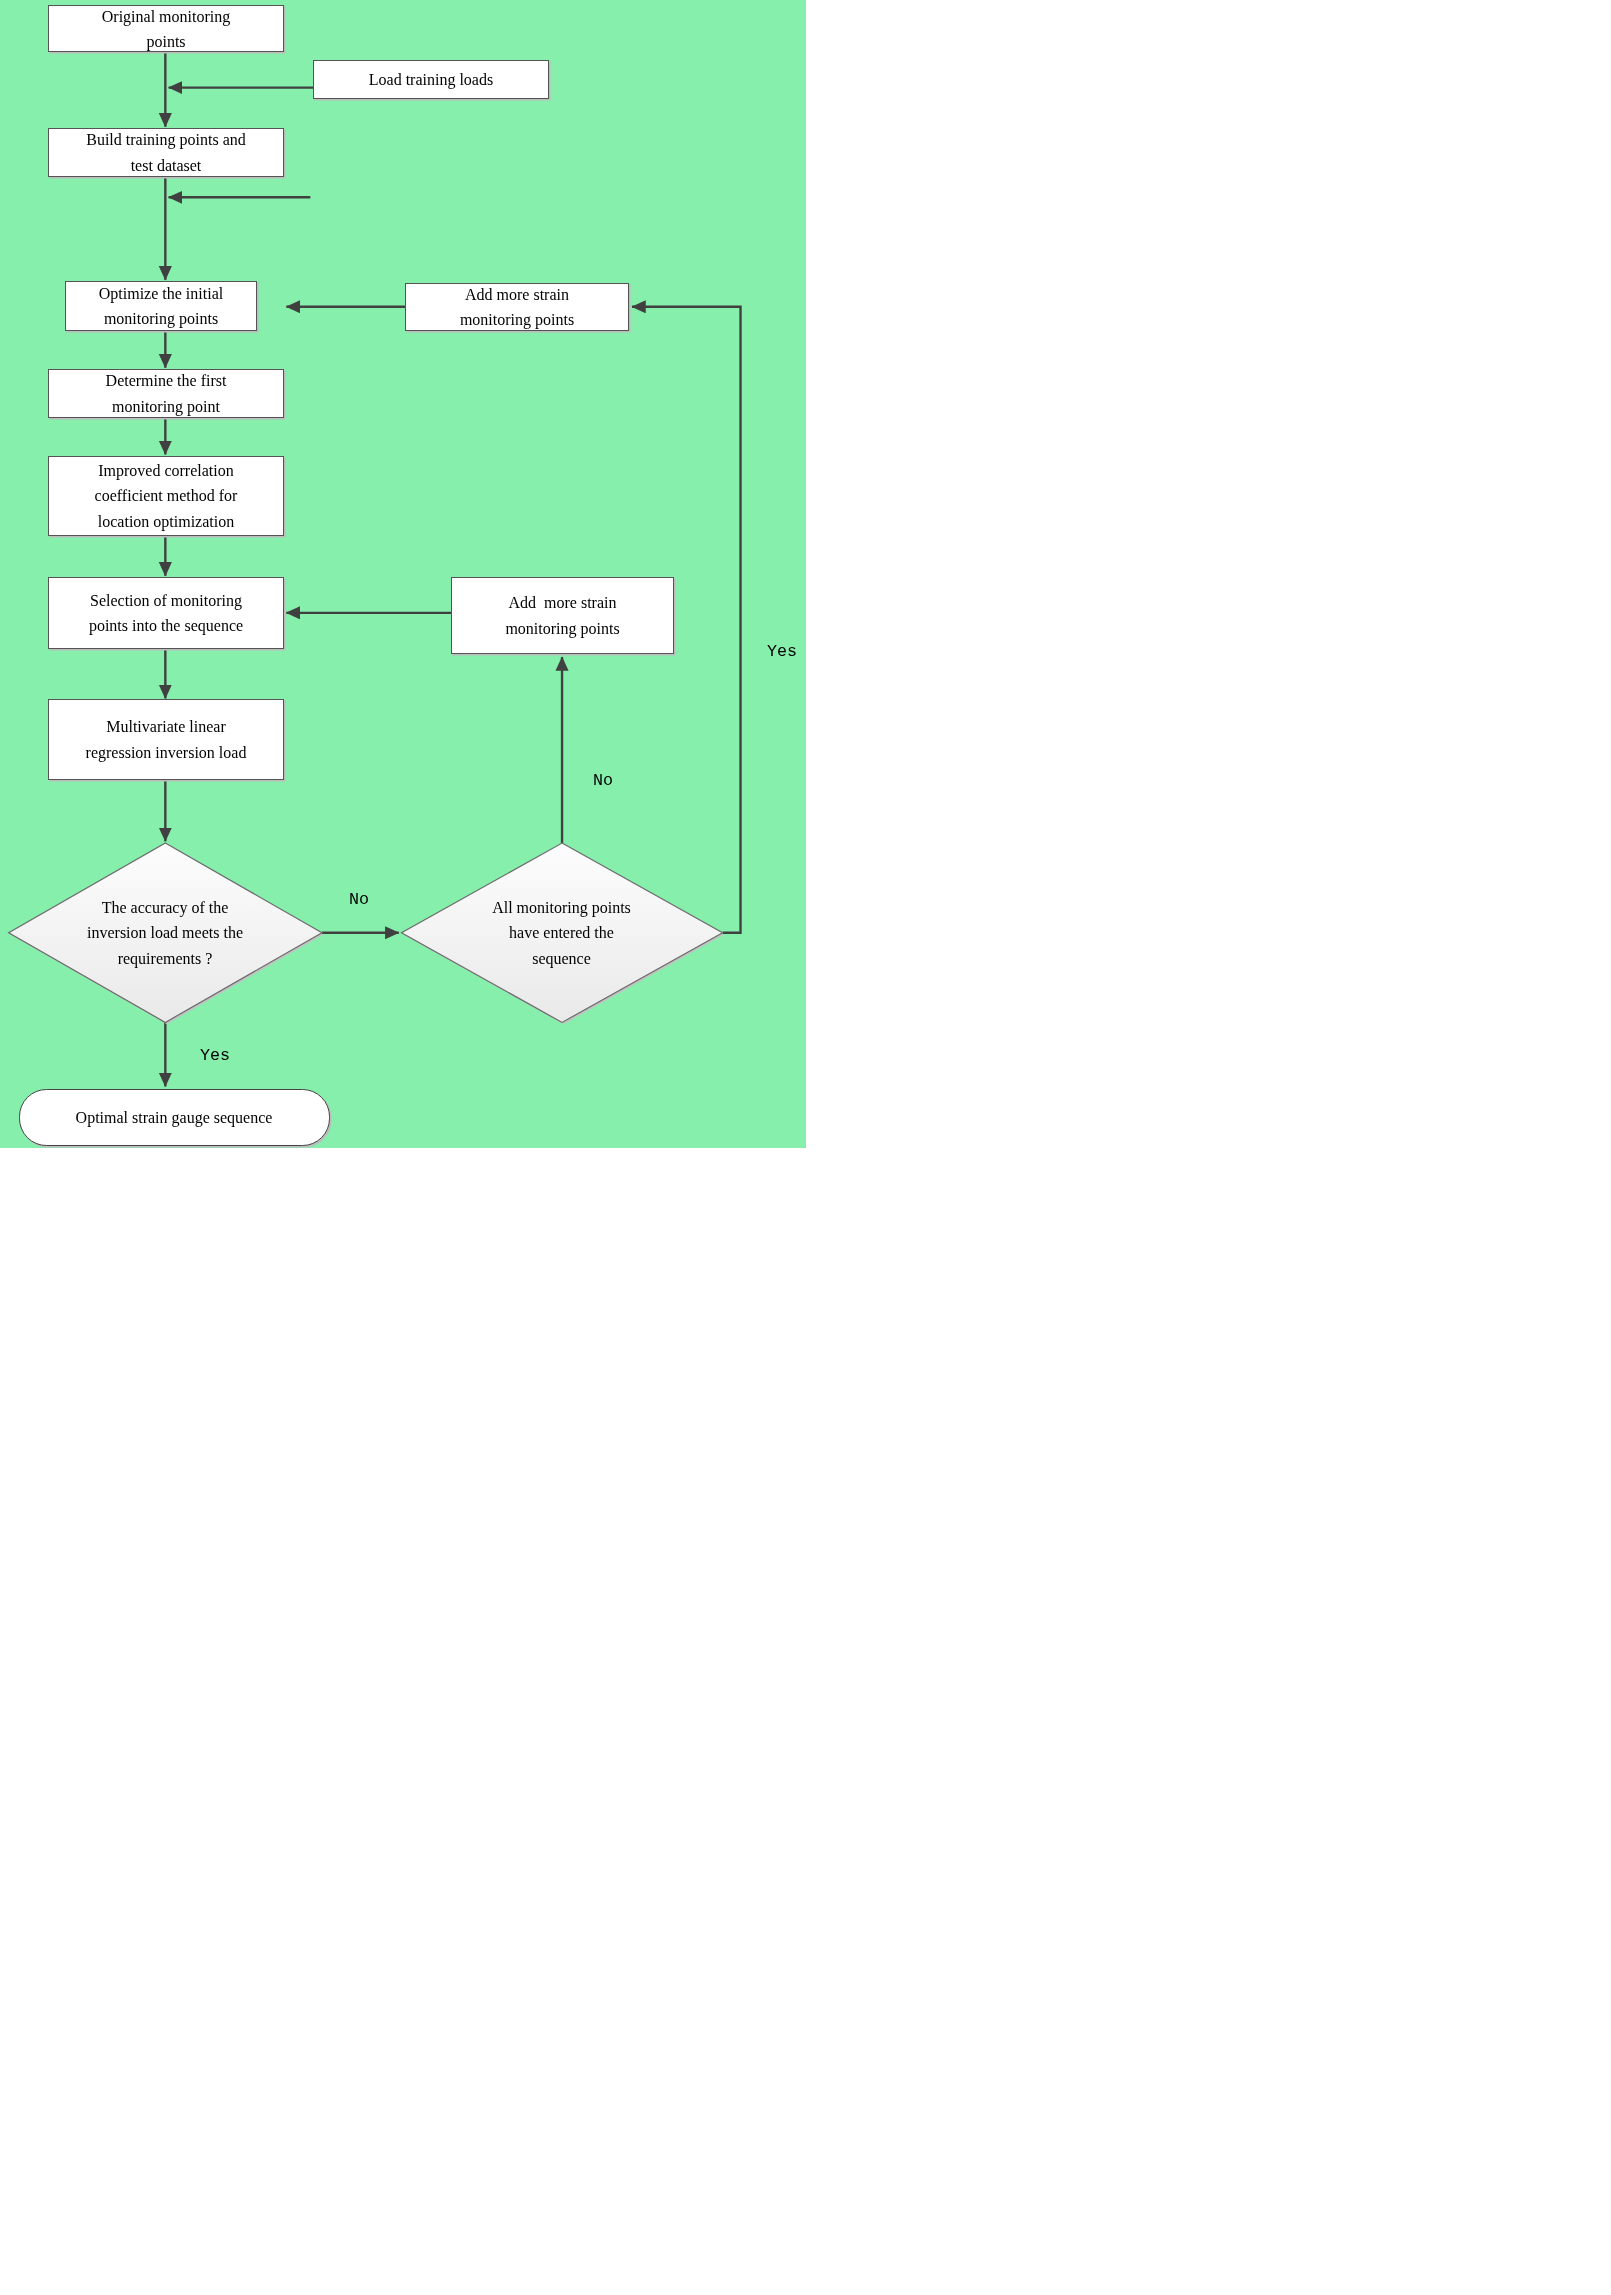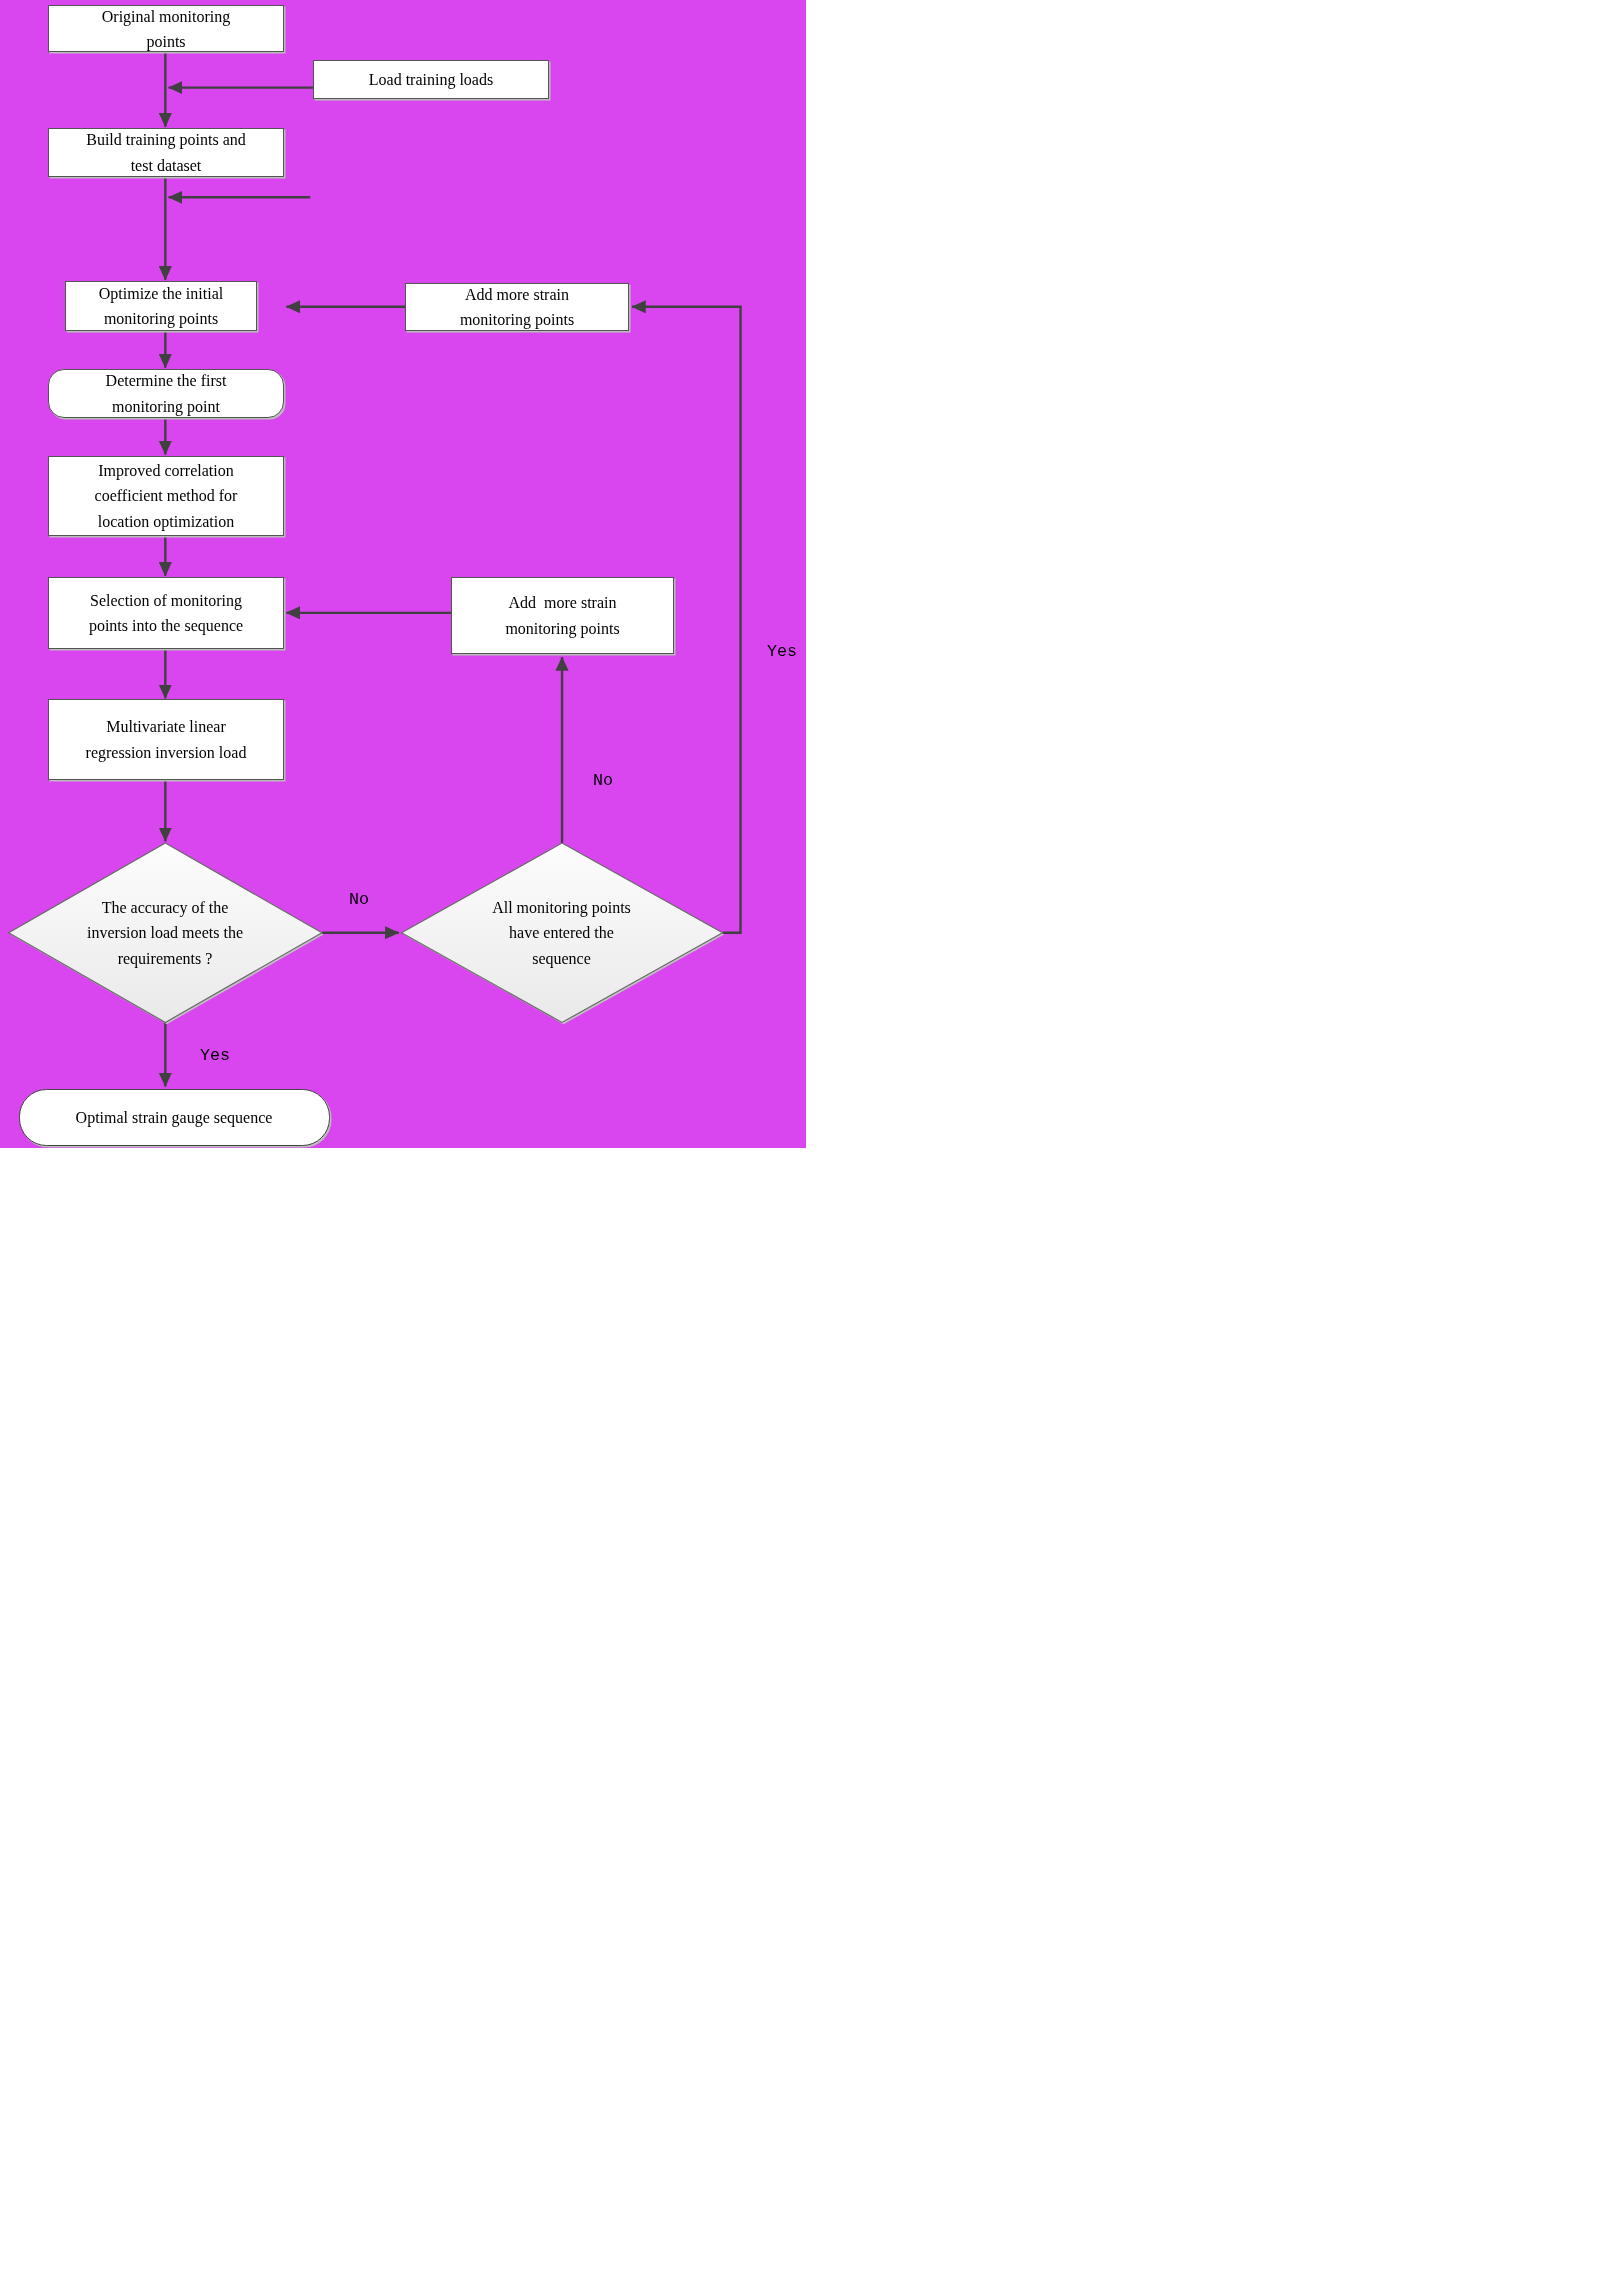--- a/index.html
+++ b/index.html
@@ -4,21 +4,21 @@
 <style>
   html, body {
     margin: 0;
     padding: 0;
     background: #ffffff;
   }
   .canvas {
     position: relative;
     width: 806px;
     height: 1148px;
-    background: #d946ef;
+    background: #86efac;
     font-family: "Liberation Serif", "DejaVu Serif", serif;
     color: #000000;
     overflow: hidden;
   }
   .connector-layer {
     position: absolute;
     left: 0; top: 0;
     width: 806px;
     height: 1148px;
   }
@@ -61,21 +61,21 @@
     line-height: 1.1;
     font-family: Liberation Mono, monospace;
   }
   
   #n-original      { left: 48px;  top: 5.4px;    width: 236px; height: 47px;  }
   #n-load          { left: 313px; top: 60px;  width: 236px; height: 39px;  }
   #n-build         { left: 48px;  top: 128px;  width: 236px; height: 49px;  }
   #n-corr          { left: 310px; top: 148px;  width: 240px; height: 90px; }
   #n-optimize      { left: 65px;  top: 281px;  width: 192px; height: 50px;  }
   #n-add-top       { left: 405px; top: 283px;  width: 224px; height: 48px;  }
-  #n-determine     { left: 48px;  top: 369px;  width: 236px; height: 49px; border-radius: 16px;  }
+  #n-determine     { left: 48px;  top: 369px;  width: 236px; height: 49px;  }
   #n-improved      { left: 48px;  top: 456px;  width: 236px; height: 80px; }
   #n-selection     { left: 48px;  top: 577px;  width: 236px; height: 72px; }
   #n-add-bottom    { left: 451px; top: 577px;  width: 223px; height: 77px; }
   #n-multivariate  { left: 48px;  top: 699px; width: 236px; height: 81px; }
   #n-terminal      { left: 18.5px;  top: 1089px; width: 311px; height: 57px;  }
   #lbl-accuracy    { left: 51px;  top: 884px; width: 228px; height: 98px; }
   #lbl-allpoints   { left: 448px; top: 884px; width: 227px; height: 98px; }
   #lbl-no-h        { left: 335px; top: 891px; width: 48px;  height: 19px;  }
   #lbl-no-v        { left: 579px; top: 772px; width: 48px;  height: 19px;  }
   #lbl-yes-right   { left: 758px;top: 643px; width: 48px;  height: 19px;  }

